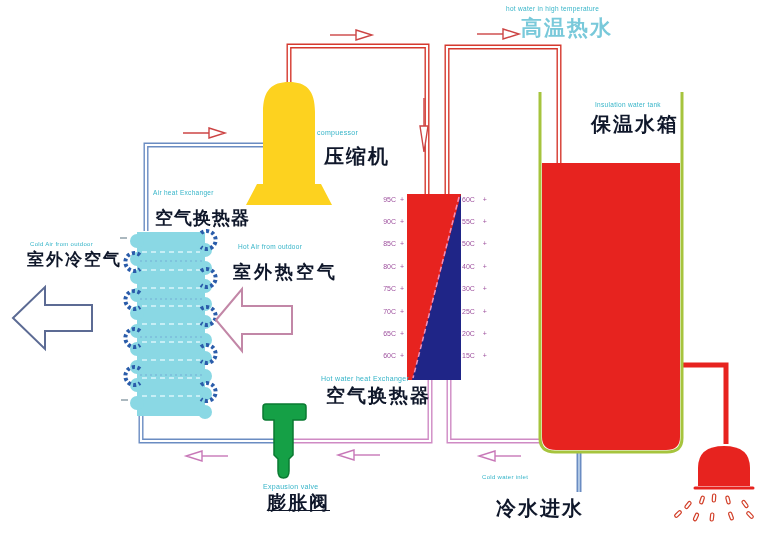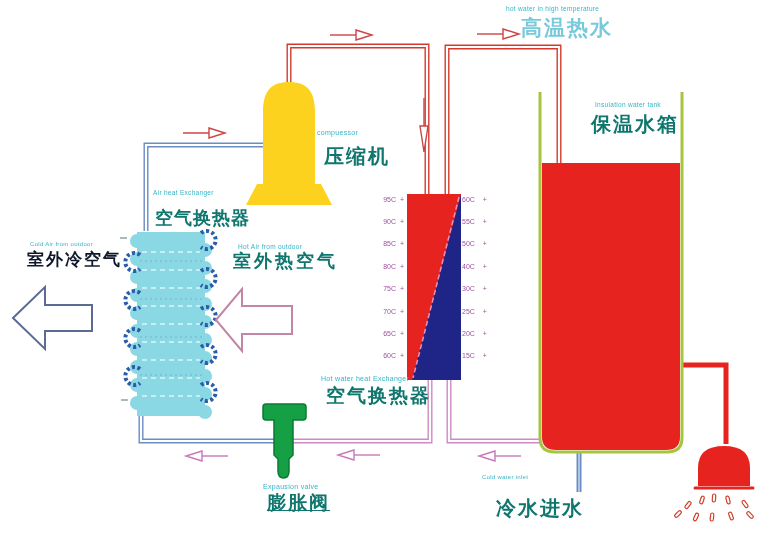--- a/index.html
+++ b/index.html
@@ -1,21 +1,21 @@
 <!DOCTYPE html>
 <html><head>
 <meta charset="utf-8">
 <style>
   html,body{margin:0;padding:0;background:#fff;}
   #stage{position:relative;width:760px;height:529px;background:#ffffff;overflow:hidden;
          font-family:"Liberation Sans", sans-serif;border-radius:16px;}
   #diagram-svg{position:absolute;left:0;top:0;}
   .lbl{position:absolute;white-space:nowrap;line-height:1.1;}
   .en{color:#35b4c8;font-size:6.5px;letter-spacing:.3px;}
-  .zh{font-weight:bold;color:#0f766e;letter-spacing:2px;}
+  .zh{font-weight:bold;color:#0f172a;letter-spacing:2px;}
   .zh.pink{color:#0f172a;}
   .zh.lightblue{color:#79c9da;}
   
   .tcol{position:absolute;display:flex;flex-direction:column;}
   .trow{display:flex;align-items:center;height:22.4px;font-size:7px;color:#9d4f9d;}
   .tcol-left .tv{width:20px;text-align:right;}
   .tcol-left .tm{margin-left:4px;}
   .tcol-right .tm{margin-left:8px;}
   .tm{font-size:7px;}
 </style>
@@ -185,21 +185,21 @@
   <div class="lbl en" style="left:317px;top:129px;font-size:7px;">compuessor</div>
   <div class="lbl zh" style="left:315px;top:145px;font-size:20px;padding-left:9px;">压缩机</div>
 
   <div class="lbl en" style="left:153px;top:189px;">Air heat Exchanger</div>
   <div class="lbl zh" style="left:155px;top:200px;font-size:18px;letter-spacing:1px;margin-top:9px;">空气换热器</div>
 
   <div class="lbl en" style="left:30px;top:241px;font-size:6px;">Cold Air from outdoor</div>
   <div class="lbl zh pink" style="left:27px;top:251px;font-size:17px;">室外冷空气</div>
 
   <div class="lbl en" style="left:238px;top:243px;">Hot Air from outdoor</div>
-  <div class="lbl zh" style="left:233px;top:252px;font-size:18px;letter-spacing:3px;">室外热空气</div>
+  <div class="lbl zh" style="left:233px;top:263px;font-size:18px;letter-spacing:3px;">室外热空气</div>
 
   <div class="lbl en" style="left:321px;top:375px;font-size:7px;">Hot water heat Exchanger</div>
   <div class="lbl zh" style="left:326px;top:386px;font-size:19px;">空气换热器</div>
 
   <div class="lbl en" style="left:263px;top:483px;font-size:7px;">Expausion valve</div>
   <div class="lbl zh" style="left:267px;top:493px;font-size:19px;text-decoration:underline;">膨胀阀</div>
 
   <div class="lbl en" style="left:482px;top:474px;font-size:6px;">Cold water inlet</div>
   <div class="lbl zh" style="left:496px;top:461px;font-size:20px;margin-top:36px;">冷水进水</div>
 

